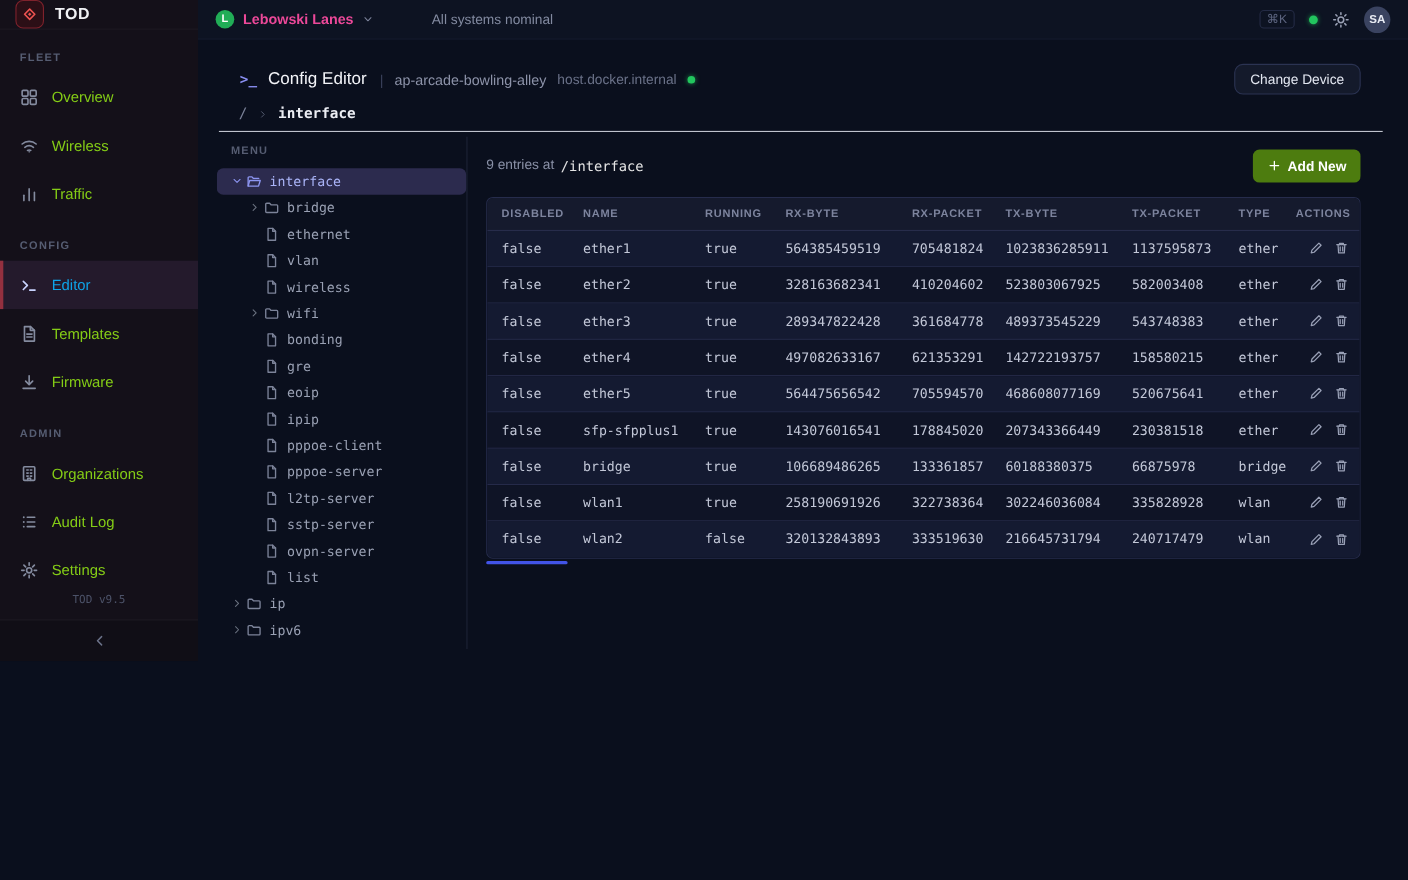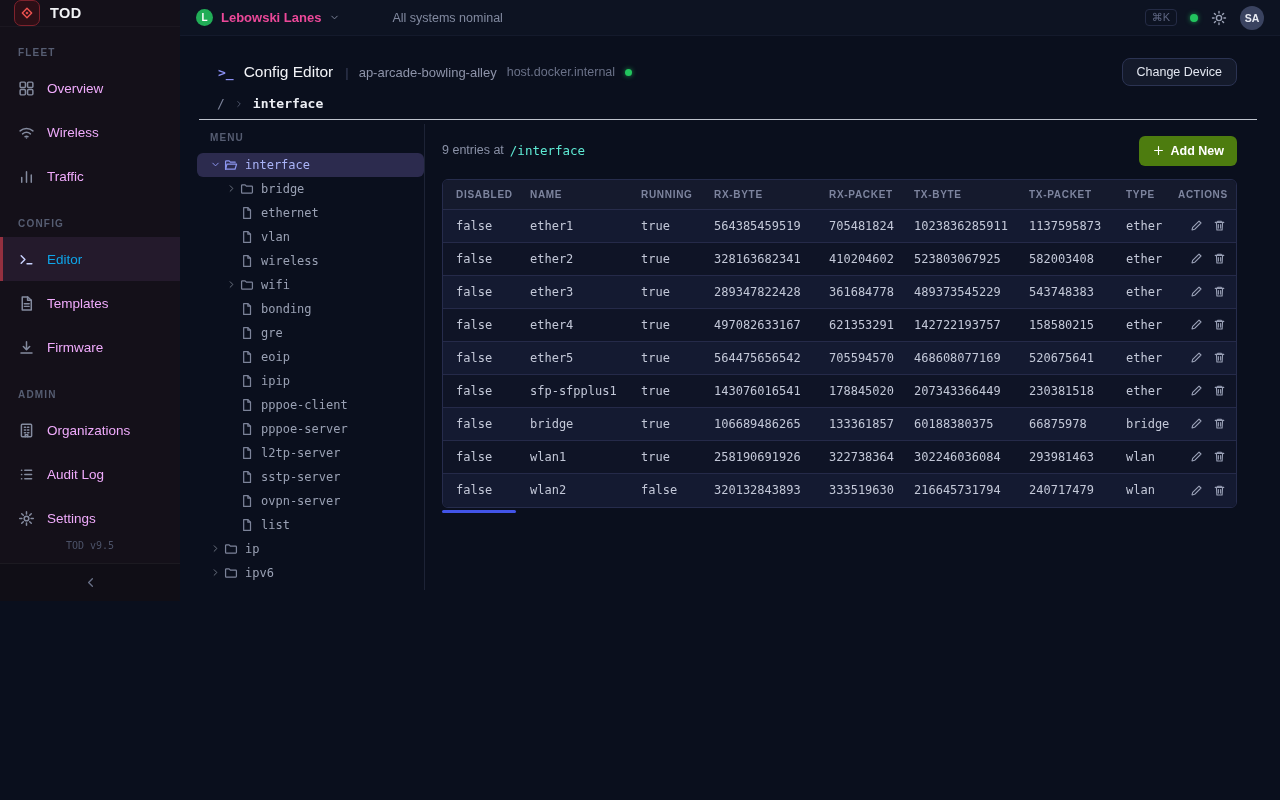--- a/index.html
+++ b/index.html
@@ -13,21 +13,21 @@
   .mono { font-family:"DejaVu Sans Mono", monospace; }
   .app { display:flex; width:1280px; height:590px; }
 
   
   .sidebar { width:180px; flex-shrink:0; background:#141019; display:flex; flex-direction:column; }
   .logo-row { height:48px; display:flex; align-items:center; gap:10px; padding-left:14px; border-bottom:1px solid rgba(255,255,255,.03); }
   .logo-box { width:26px; height:26px; border-radius:7px; background:#2c0f16; border:1px solid #7f222c; color:#ef5350; display:flex; align-items:center; justify-content:center; }
   .logo-text { font-weight:700; font-size:14.5px; letter-spacing:.5px; color:#f1f2f5; }
   .sidebar-nav { display:flex; flex-direction:column; }
   .nav-label { font-size:10px; letter-spacing:1.2px; color:#565d72; font-weight:700; margin:20px 0 8px 18px; }
-  .nav-item { height:44px; display:flex; align-items:center; gap:12px; padding-left:18px; font-size:13.5px; color:#f0abfc; cursor:pointer; }
+  .nav-item { height:44px; display:flex; align-items:center; gap:12px; padding-left:18px; font-size:13.5px; color:#84cc16; cursor:pointer; }
   .nav-icon { display:flex; color:#848b9f; }
   .nav-item.active { background:#241a2c; border-left:3px solid #93303f; padding-left:15px; color:#0ea5e9; }
   .nav-item.active .nav-icon { color:#c9d3fe; }
   .sidebar-footer { margin-top:auto; display:flex; flex-direction:column; }
   .version { text-align:center; font-family:"DejaVu Sans Mono", monospace; font-size:10px; color:#4c5268; padding-bottom:12px; }
   .collapse-bar { height:38px; border-top:1px solid rgba(255,255,255,.05); background:#100e16; display:flex; align-items:center; justify-content:center; color:#6a7188; cursor:pointer; }
 
   
   .main { flex:1; display:flex; flex-direction:column; background:#0a0f1d; min-width:0; }
   .topbar { height:36px; flex-shrink:0; background:#0d1322; border-bottom:1px solid #141a2c; display:flex; align-items:center; padding:0 16px; }
@@ -66,21 +66,21 @@
   .tree-item.depth0 { padding-left:13px; }
   .tree-item.depth1 { padding-left:29px; }
   .tree-chev { width:14px; flex-shrink:0; display:flex; color:#6b7280; }
   .tree-ico { width:16px; flex-shrink:0; margin-right:5px; display:flex; color:#7c8399; }
   .tree-item.selected { background:#2c2b4e; color:#aab4f8; }
   .tree-item.selected .tree-ico, .tree-item.selected .tree-chev { color:#8c95f0; }
 
   .table-panel { flex:1; margin-left:17px; padding-top:12px; min-width:0; }
   .table-toolbar { display:flex; align-items:center; justify-content:space-between; height:30px; margin-bottom:13px; }
   .entries { font-size:12.5px; color:#8a91a7; display:flex; gap:6px; align-items:flex-start; }
-  .path { color:#5eead4; font-size:12.5px; }
+  .path { color:#e5e5e5; font-size:12.5px; }
   .btn-primary { display:flex; align-items:center; gap:6px; background:#4d7c0f; color:#fff; font-family:inherit; font-size:12.5px; font-weight:600; border:none; border-radius:6px; padding:0 13px; height:30px; cursor:pointer; }
 
   .table { border:1px solid #262c4c; border-radius:6px; overflow:hidden; }
   .thead, .tr { display:grid; grid-template-columns:74px 111px 73px 115px 85px 115px 97px 65px minmax(0,1fr); align-items:center; }
   .thead { height:30px; background:#151a2d; border-bottom:1px solid #272c4b; }
   .th { font-size:10px; letter-spacing:.7px; color:#7d849e; font-weight:700; padding-left:13px; white-space:nowrap; }
   .th.c-actions { padding-left:0; padding-right:10px; text-align:right; }
   .tr { height:33px; border-bottom:1px solid #252a49; }
   .tr:last-child { border-bottom:none; }
   .tr:nth-child(odd) { background:#141a31; }
@@ -766,21 +766,21 @@
                   </span>
                 </div>
               </div>
               <div class="tr">
                 <div class="td mono c-disabled">false</div>
                 <div class="td mono c-name">wlan1</div>
                 <div class="td mono c-running">true</div>
                 <div class="td mono c-rx-byte">258190691926</div>
                 <div class="td mono c-rx-packet">322738364</div>
                 <div class="td mono c-tx-byte">302246036084</div>
-                <div class="td mono c-tx-packet">293981463</div>
+                <div class="td mono c-tx-packet">335828928</div>
                 <div class="td mono c-type">wlan</div>
                 <div class="td c-actions">
                   <span class="act">
                     <svg width="13" height="13" viewBox="0 0 16 16" fill="none" stroke="currentColor" stroke-width="1.4" stroke-linecap="round" stroke-linejoin="round">
                       <path d="M2.5 13.5l.8-3.2 7.8-7.8 2.4 2.4-7.8 7.8z"></path>
                     </svg>
                   </span>
                   <span class="act">
                     <svg width="13" height="13" viewBox="0 0 16 16" fill="none" stroke="currentColor" stroke-width="1.4" stroke-linecap="round" stroke-linejoin="round">
                       <path d="M2.8 4.2h10.4"></path>

